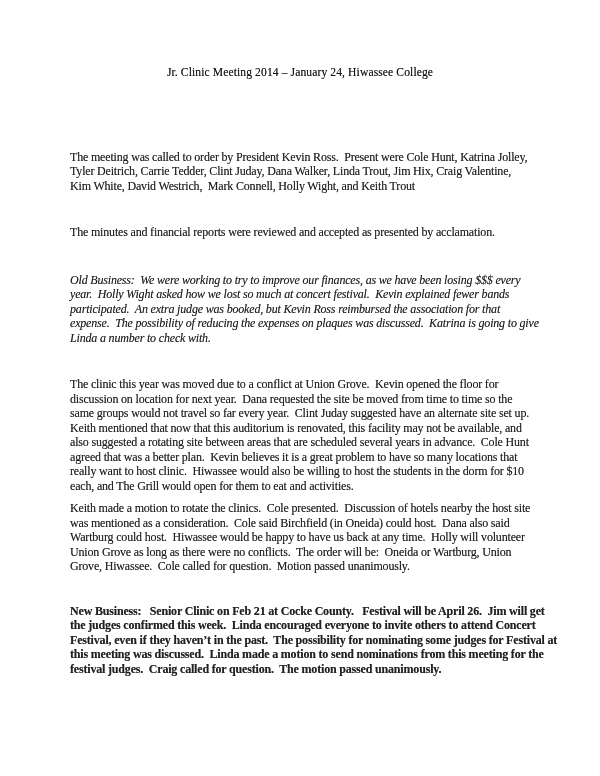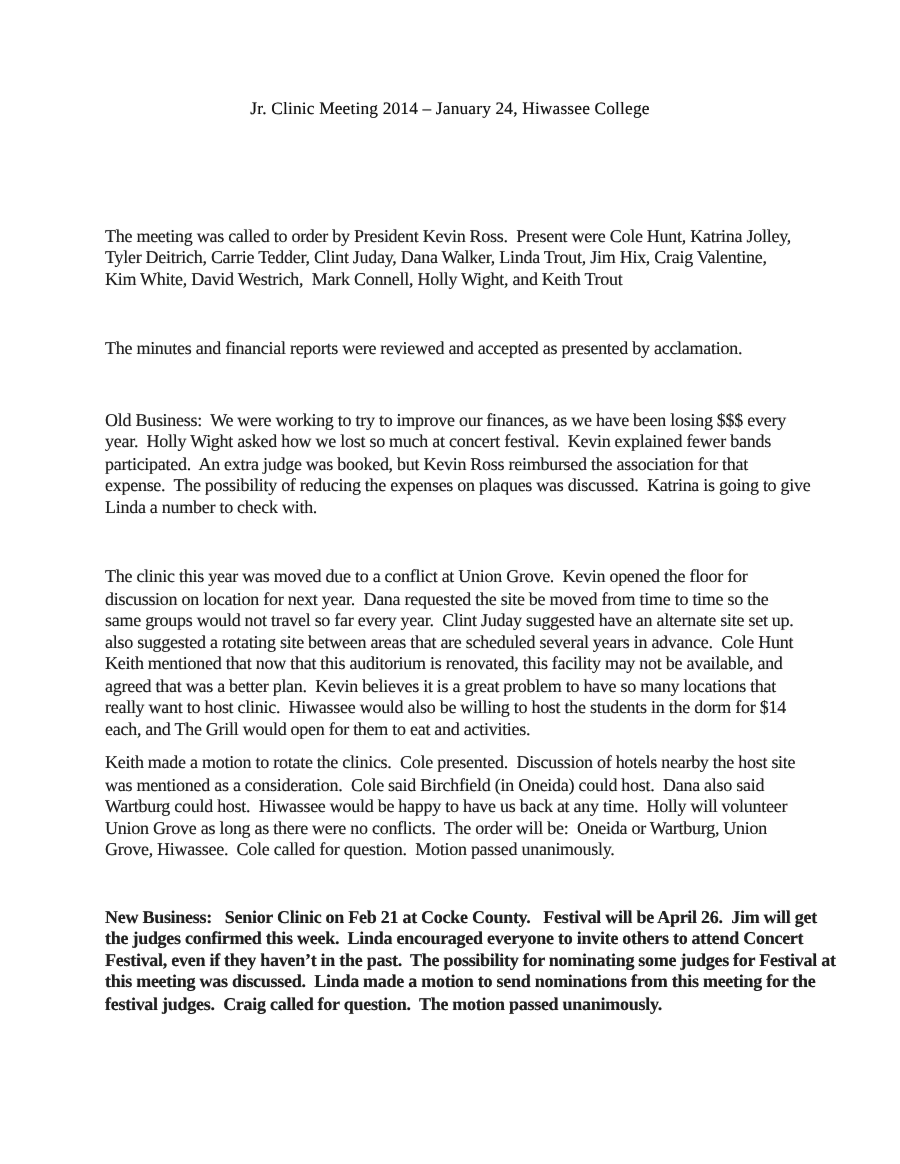--- a/index.html
+++ b/index.html
@@ -38,21 +38,21 @@
   }
   .line {
     white-space: pre;            
     font-size: 12px;
     line-height: 14.5px;
     letter-spacing: -0.18px;
     color: #222222;
     text-shadow: 0 0 0.5px rgba(30, 30, 30, 0.5);
   }
   #para-minutes        { margin-top: 32px; }
-  #para-old-business   { margin-top: 33px; }
+  #para-old-business   { margin-top: 33px; font-style: italic; }
   #para-clinic-location{ margin-top: 32px; }
   #para-motion-rotate  { margin-top: 8px;  }
   #para-new-business   { margin-top: 30px; font-weight: bold; }
 </style>
 </head>
 <body>
 
 <div class="page">
 
   <div class="doc-title">Jr. Clinic Meeting 2014 – January 24, Hiwassee College</div>
@@ -72,24 +72,24 @@
     <div class="line">year.  Holly Wight asked how we lost so much at concert festival.  Kevin explained fewer bands</div>
     <div class="line">participated.  An extra judge was booked, but Kevin Ross reimbursed the association for that</div>
     <div class="line">expense.  The possibility of reducing the expenses on plaques was discussed.  Katrina is going to give</div>
     <div class="line">Linda a number to check with.</div>
   </div>
 
   <div class="para" id="para-clinic-location">
     <div class="line">The clinic this year was moved due to a conflict at Union Grove.  Kevin opened the floor for</div>
     <div class="line">discussion on location for next year.  Dana requested the site be moved from time to time so the</div>
     <div class="line">same groups would not travel so far every year.  Clint Juday suggested have an alternate site set up.</div>
+    <div class="line">Keith mentioned that now that this auditorium is renovated, this facility may not be available, and</div>
     <div class="line">also suggested a rotating site between areas that are scheduled several years in advance.  Cole Hunt</div>
-    <div class="line">Keith mentioned that now that this auditorium is renovated, this facility may not be available, and</div>
     <div class="line">agreed that was a better plan.  Kevin believes it is a great problem to have so many locations that</div>
-    <div class="line">really want to host clinic.  Hiwassee would also be willing to host the students in the dorm for $14</div>
+    <div class="line">really want to host clinic.  Hiwassee would also be willing to host the students in the dorm for $10</div>
     <div class="line">each, and The Grill would open for them to eat and activities.</div>
   </div>
 
   <div class="para" id="para-motion-rotate">
     <div class="line">Keith made a motion to rotate the clinics.  Cole presented.  Discussion of hotels nearby the host site</div>
     <div class="line">was mentioned as a consideration.  Cole said Birchfield (in Oneida) could host.  Dana also said</div>
     <div class="line">Wartburg could host.  Hiwassee would be happy to have us back at any time.  Holly will volunteer</div>
     <div class="line">Union Grove as long as there were no conflicts.  The order will be:  Oneida or Wartburg, Union</div>
     <div class="line">Grove, Hiwassee.  Cole called for question.  Motion passed unanimously.</div>
   </div>

